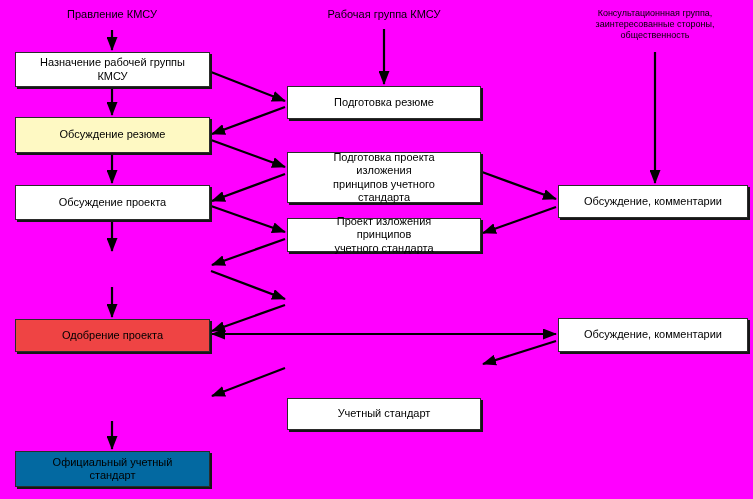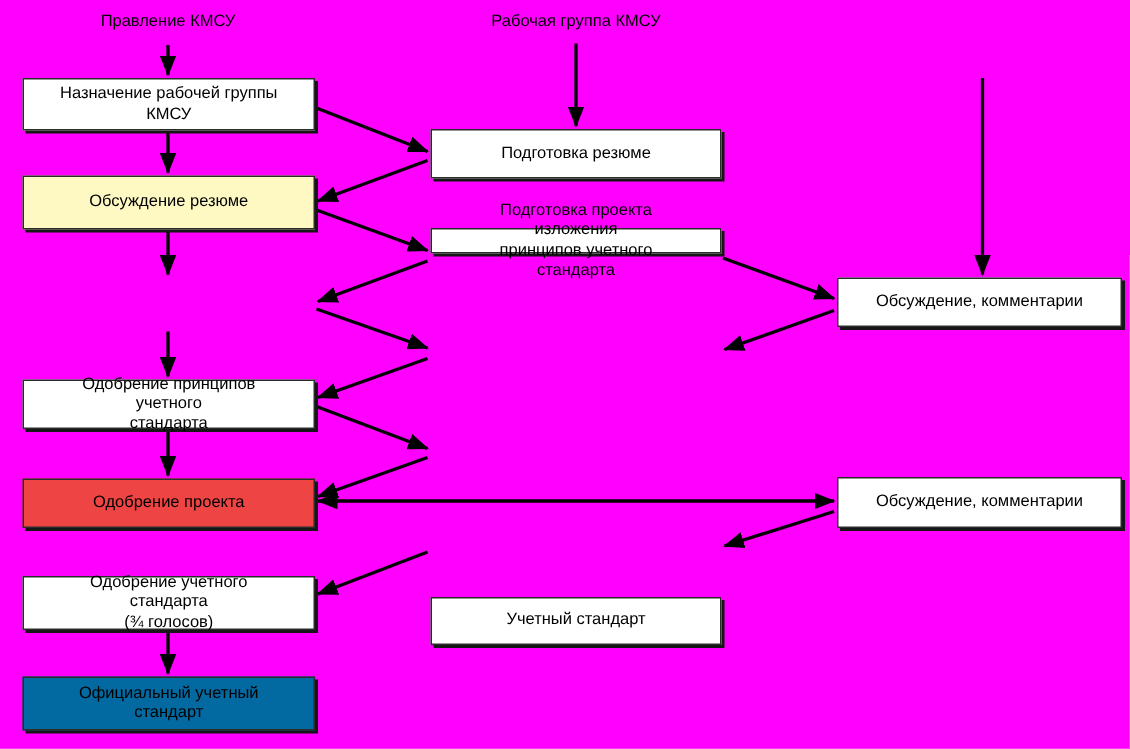--- a/index.html
+++ b/index.html
@@ -75,27 +75,29 @@
         <line x1="285" y1="305" x2="212" y2="331" stroke="#000000" marker-end="url(#arrow-end)"></line>
         <line x1="285" y1="368" x2="212" y2="396" stroke="#000000" marker-end="url(#arrow-end)"></line>
         <line x1="482" y1="172" x2="556" y2="199" stroke="#000000" marker-end="url(#arrow-end)"></line>
         <line x1="556" y1="207" x2="483" y2="233" stroke="#000000" marker-end="url(#arrow-end)"></line>
         <line x1="212" y1="334" x2="556" y2="334" stroke="#000000" marker-end="url(#arrow-end)" marker-start="url(#arrow-start)"></line>
         <line x1="556" y1="341" x2="483" y2="364" stroke="#000000" marker-end="url(#arrow-end)"></line>
       </g>
   </svg>
 <div class="lane-header" style="left: 27px; top: 8px; width: 170px; font-size: 11px;">Правление КМСУ</div>
     <div class="lane-header" style="left: 294px; top: 8px; width: 180px; font-size: 11px;">Рабочая группа КМСУ</div>
+    <div class="lane-header" style="left: 557px; top: 8px; width: 196px; font-size: 9px;">Консультационнная группа,
+заинтересованные стороны,
+общественность</div>
     <div class="node" style="left: 15px; top: 52px; width: 195px; height: 35px; background: rgb(255, 255, 255); border-color: rgb(43, 43, 43);">Назначение рабочей группы КМСУ</div>
     <div class="node" style="left: 15px; top: 117px; width: 195px; height: 36px; background: #fef9c3; border-color: rgb(43, 43, 43);">Обсуждение резюме</div>
-    <div class="node" style="left: 15px; top: 253px; width: 195px; height: 33px; background: rgb(255, 255, 255); border-color: rgb(43, 43, 43);">Одобрение принципов учетного
-стандарта</div>
+    <div class="node" style="left: 15px; top: 185px; width: 195px; height: 35px; background: rgb(255, 255, 255); border-color: rgb(43, 43, 43);">Обсуждение проекта</div>
     <div class="node" style="left: 15px; top: 319px; width: 195px; height: 33px; background: #ef4444; border-color: rgb(43, 43, 43);">Одобрение проекта</div>
-    <div class="node" style="left: 15px; top: 384px; width: 195px; height: 36px; background: rgb(255, 255, 255); border-color: rgb(43, 43, 43);">Одобрение учетного стандарта
-(¾ голосов)</div>
     <div class="node" style="left: 15px; top: 451px; width: 195px; height: 36px; background: #0369a1; border-color: rgb(43, 43, 43);">Официальный учетный стандарт</div>
     <div class="node" style="left: 287px; top: 86px; width: 194px; height: 33px; background: rgb(255, 255, 255); border-color: rgb(43, 43, 43);">Подготовка резюме</div>
-    <div class="node" style="left: 287px; top: 152px; width: 194px; height: 17px; background: rgb(255, 255, 255); border-color: rgb(43, 43, 43);">Подготовка проекта изложения
+    <div class="node" style="left: 287px; top: 152px; width: 194px; height: 51px; background: rgb(255, 255, 255); border-color: rgb(43, 43, 43);">Подготовка проекта изложения
 принципов учетного стандарта</div>
+    <div class="node" style="left: 287px; top: 218px; width: 194px; height: 34px; background: rgb(255, 255, 255); border-color: rgb(43, 43, 43);">Проект изложения принципов
+учетного стандарта</div>
     <div class="node" style="left: 287px; top: 352px; width: 194px; height: 32px; background: rgb(255, 255, 255); border-color: rgb(43, 43, 43); margin-top: 46px;">Учетный стандарт</div>
     <div class="node" style="left: 558px; top: 185px; width: 190px; height: 33px; background: rgb(255, 255, 255); border-color: rgb(43, 43, 43);">Обсуждение, комментарии</div>
     <div class="node" style="left: 558px; top: 318px; width: 190px; height: 34px; background: rgb(255, 255, 255); border-color: rgb(43, 43, 43);">Обсуждение, комментарии</div>
   </div>
 
 </body></html>

